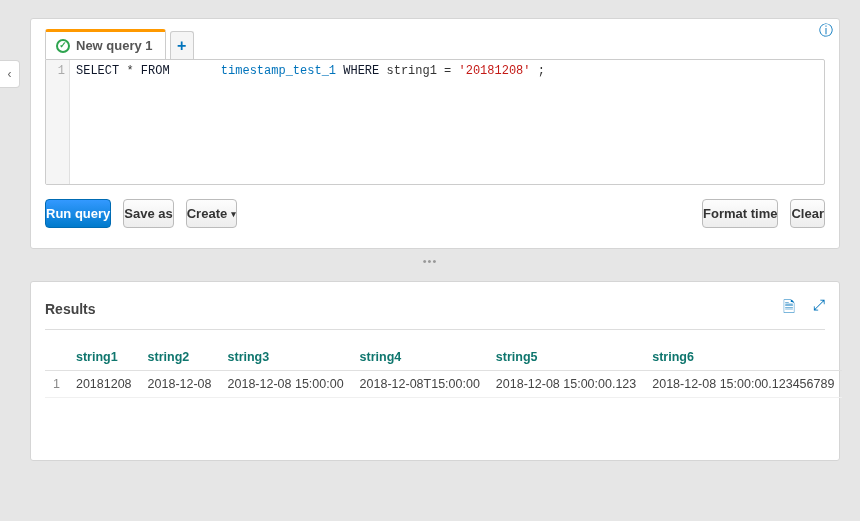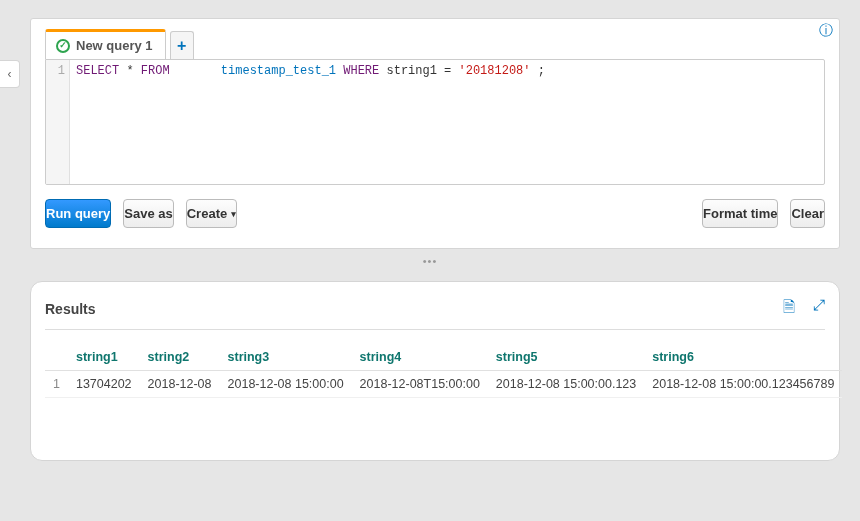--- a/index.html
+++ b/index.html
@@ -100,21 +100,21 @@
     color: #aaa;
   }
   .editor {
     flex: 1;
     padding: 4px 6px;
     font-family: "Courier New", monospace;
     font-size: 12px;
     white-space: pre;
     cursor: text;
   }
-  .kw { color: #701a75; }
+  .kw { color: #0f172a; }
   .id { color: #0073bb; padding-left: 44px; }
   .str { color: #c41a16; }
   .btn-row {
     display: flex;
     align-items: center;
     gap: 12px;
     padding: 14px 14px 6px 14px;
   }
   .btn {
     border: 1px solid #bbb;
@@ -145,21 +145,20 @@
     color: #999;
     font-size: 11px;
     margin-top: 6px;
     cursor: row-resize;
     letter-spacing: 1px;
   }
   .panel.results {
     margin-top: 14px;
     padding: 14px 14px 50px 14px;
     min-height: 180px;
-    border-radius: 12px;
   }
   .results-header {
     display: flex;
     align-items: center;
   }
   .results-title { font-weight: bold; color: #444; font-size: 14px; }
   .results-actions {
     margin-left: auto;
     display: flex; gap: 18px;
     color: #0073bb;
@@ -246,21 +245,21 @@
         <th>string2</th>
         <th>string3</th>
         <th>string4</th>
         <th>string5</th>
         <th>string6</th>
       </tr>
     </thead>
     <tbody>
       <tr>
         <td class="rownum">1</td>
-        <td>13704202</td>
+        <td>20181208</td>
         <td>2018-12-08</td>
         <td>2018-12-08 15:00:00</td>
         <td>2018-12-08T15:00:00</td>
         <td>2018-12-08 15:00:00.123</td>
         <td>2018-12-08 15:00:00.123456789</td>
       </tr>
     </tbody>
   </table>
 </div>
 

